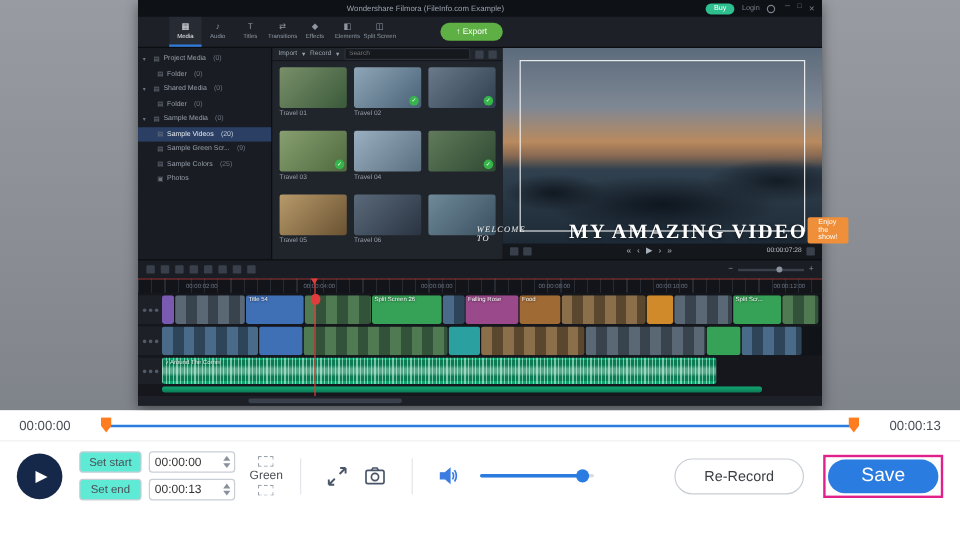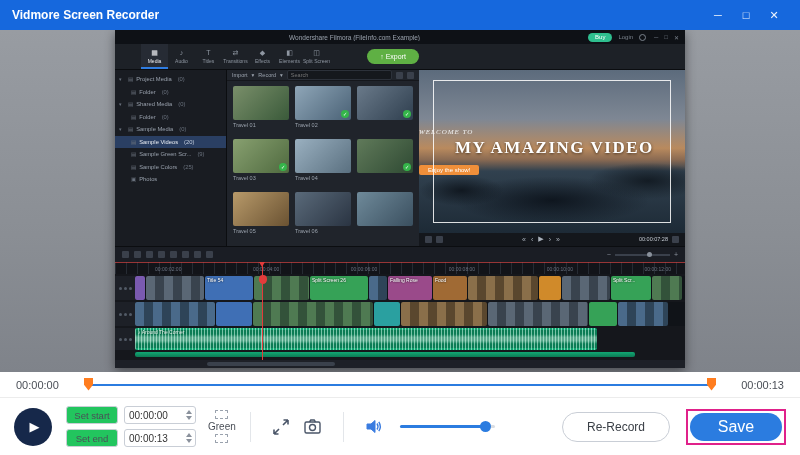--- a/index.html
+++ b/index.html
@@ -51,21 +51,21 @@
   .fw-clabel { font-size:5.5px; color:#9aa2ad; margin-top:2px; }
   .badge { position:absolute; right:2px; bottom:2px; width:8px; height:8px; border-radius:50%; background:#35b54a; color:#fff; font-size:5px; line-height:8px; text-align:center; }
   .t1{background:linear-gradient(135deg,#7a8f6a,#3a5a3a);} .t2{background:linear-gradient(135deg,#8fa6b8,#4a6276);}
   .t3{background:linear-gradient(135deg,#6a7a8a,#2f3f4f);} .t4{background:linear-gradient(135deg,#88a070,#4f6a3f);}
   .t5{background:linear-gradient(135deg,#9ab0c0,#5a7080);} .t6{background:linear-gradient(135deg,#607a5a,#2f4a33);}
   .t7{background:linear-gradient(135deg,#b89a6a,#6a5232);} .t8{background:linear-gradient(135deg,#5a6a7a,#2a3442);}
   .t9{background:linear-gradient(135deg,#6f8a9a,#3a4f5f);}
 
   
   .fw-preview { width:266px; display:flex; flex-direction:column; background:#101318; }
-  .fw-video { height:197px; position:relative; display:flex; flex-direction:column; align-items:flex-start; justify-content:center;
+  .fw-video { height:197px; position:relative; display:flex; align-items:flex-end; justify-content:center;
     background:
       radial-gradient(60px 22px at 16% 74%, rgba(15,22,30,.95), transparent 70%),
       radial-gradient(85px 26px at 86% 68%, rgba(18,26,34,.95), transparent 70%),
       radial-gradient(130px 32px at 50% 80%, rgba(10,16,24,.85), transparent 75%),
       linear-gradient(180deg,#5c6b7c 0%,#7e8794 30%,#b98a5e 48%,#8a6a52 55%,#31414f 62%,#1d2a36 100%);
   }
   .frame { position:absolute; top:10px; bottom:10px; left:14px; right:14px; border:1px solid rgba(255,255,255,.85); pointer-events:none; }
   .welcome { font-family:"Liberation Serif", serif; font-style:italic; font-size:7px; color:#f2f2f2; letter-spacing:1px; }
   .bigtitle { font-family:"Liberation Serif", serif; font-weight:bold; font-size:17px; color:#fff; letter-spacing:1.5px; text-shadow:0 1px 3px rgba(0,0,0,.6); margin-top:2px; white-space:nowrap;padding-left:36px; }
   .enjoy { margin-top:7px; background:#ef8f3a; color:#fff; font-size:6px; padding:2px 9px; border-radius:2px; }
@@ -119,21 +119,21 @@
   .tslider { flex:1; position:relative; height:16px; }
   .tline { position:absolute; left:0; right:0; top:7px; height:2px; background:#2b7ce0; border-radius:1px; }
   .tmark { position:absolute; top:1px; width:9px; height:13px; background:#ff7d1f; clip-path:polygon(0 0,100% 0,100% 55%,50% 100%,0 55%); }
   .tmark.left { left:-2px; } .tmark.right { right:-2px; }
 
   
   .controls { height:57px; background:#fff; display:flex; align-items:center; padding:0 14px; }
   .playbtn { width:38px; height:38px; border-radius:50%; background:#16284a; color:#fff; display:flex; align-items:center; justify-content:center; font-size:13px; padding-left:3px; border:none; flex:none; }
   .setcol { display:flex; flex-direction:column; gap:5px; margin-left:14px; }
   .setrow { display:flex; gap:6px; align-items:center; }
-  .setbtn { height:18px; padding:0 7px; font-size:9.5px; color:#4a4f57; background:#22c55e; border:1px solid #c9ced6; border-radius:3px; display:flex; align-items:center; width:52px; justify-content:center; }
+  .setbtn { height:18px; padding:0 7px; font-size:9.5px; color:#4a4f57; background:#5eead4; border:1px solid #c9ced6; border-radius:3px; display:flex; align-items:center; width:52px; justify-content:center; }
   .timebox { height:18px; width:72px; border:1px solid #c9ced6; border-radius:3px; display:flex; align-items:center; background:#fff; }
   .timebox input { border:none; outline:none; width:50px; font-size:10px; color:#333; padding:0 4px; font-family:"Liberation Sans", sans-serif; }
   .spin { display:flex; flex-direction:column; gap:2px; margin-left:auto; margin-right:3px; }
   .spin .up { width:0; height:0; border:3px solid transparent; border-bottom:4px solid #8a919c; }
   .spin .dn { width:0; height:0; border:3px solid transparent; border-top:4px solid #8a919c; }
   .clipcol { display:flex; flex-direction:column; align-items:center; gap:2px; margin-left:12px; }
   .dash { width:13px; height:9px; border:1px dashed #9aa2ad; border-radius:1px; }
   .cliplabel { font-size:10px; color:#4a4f57; }
   .vdiv { width:1px; height:30px; background:#e3e6ea; margin:0 14px; }
   .iconbtn { width:26px; height:26px; display:flex; align-items:center; justify-content:center; background:none; border:none; margin:0 3px; }
@@ -144,26 +144,20 @@
   .spacer { flex:1; }
   .rerecord { height:30px; padding:0 24px; border-radius:15px; border:1px solid #c9ced6; background:#fff; font-size:12px; color:#3a3f46; display:flex; align-items:center; }
   .savewrap { border:2px solid #e0218a; padding:2px; margin-left:16px; }
   .save { height:28px; width:92px; border-radius:14px; background:#2b7ce0; color:#fff; font-size:16px; display:flex; align-items:center; justify-content:center; border:none; }
 </style>
 </head>
 <body>
 
 <div class="app">
 
-  <div class="titlebar">
-    <span class="apptitle">Vidmore Screen Recorder</span>
-    <span class="winbtn">─</span>
-    <span class="winbtn">□</span>
-    <span class="winbtn">✕</span>
-  </div>
 
   <div class="stage">
     <div class="filmora">
 
       <div class="fw-title">
         <span class="ft">Wondershare Filmora (FileInfo.com Example)</span>
         <span class="buy">Buy</span>
         <span class="fw-login">Login</span>
         <span class="fw-avatar"></span>
         <span class="fw-win">

